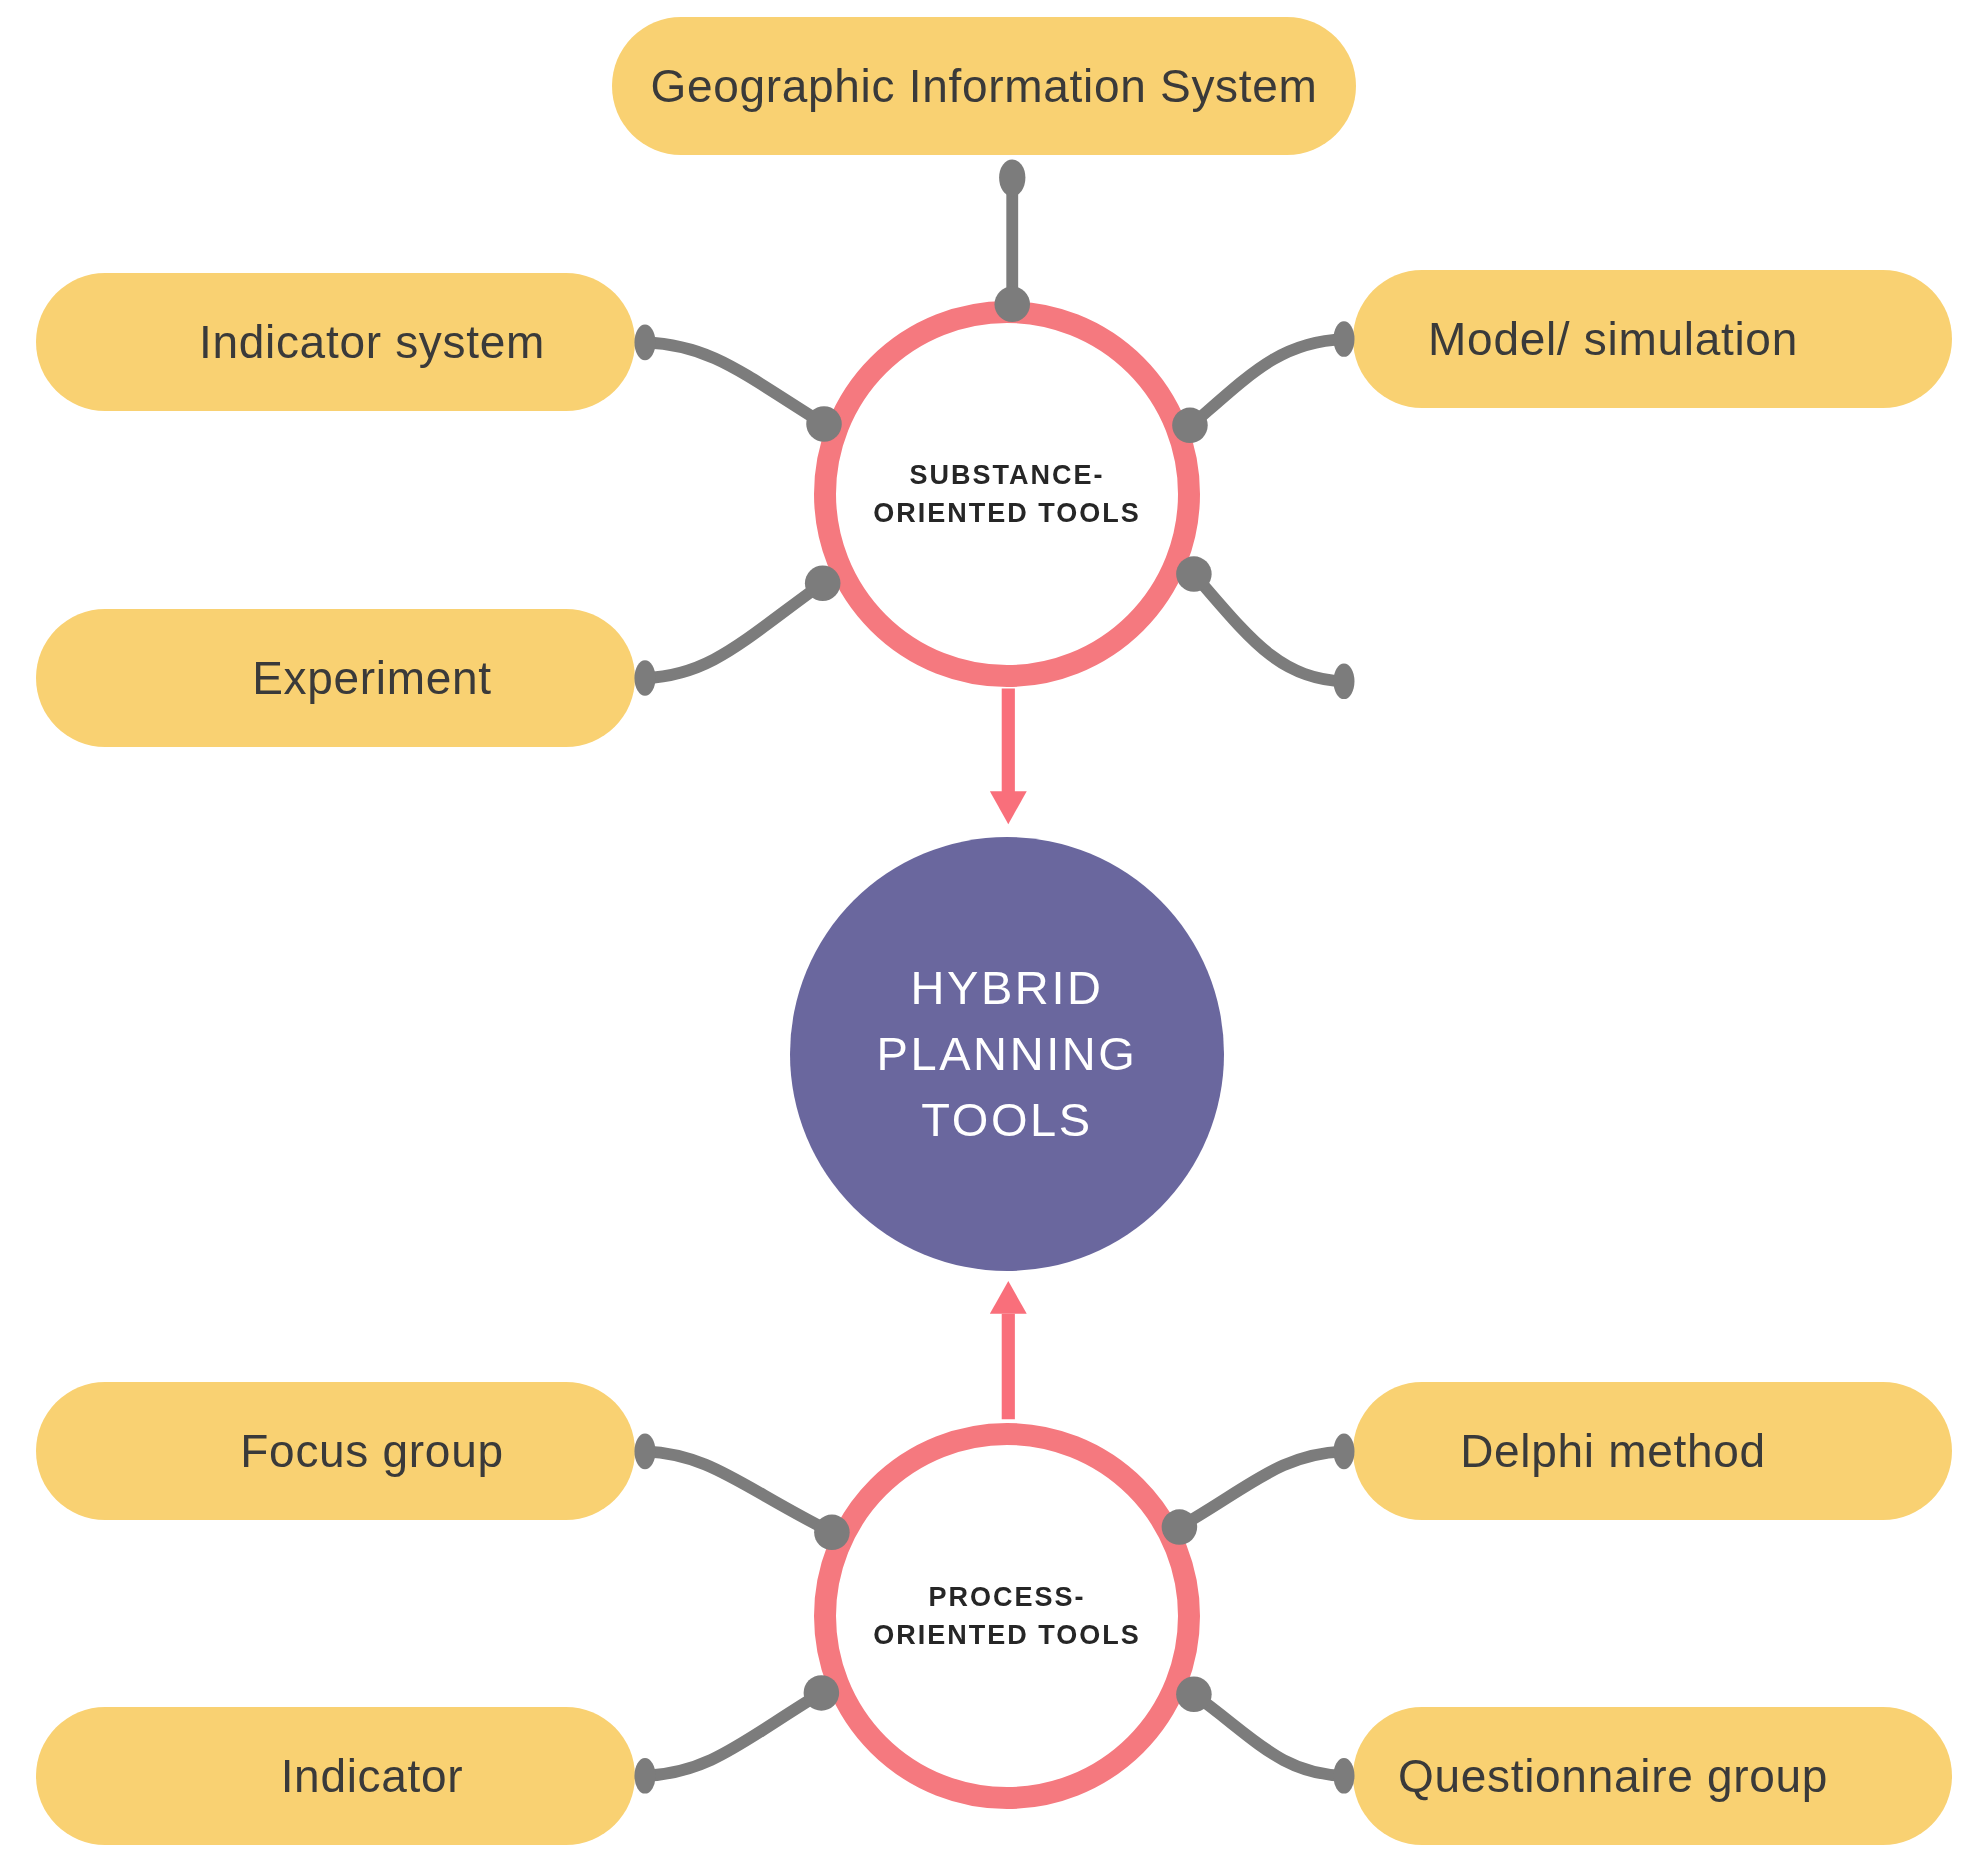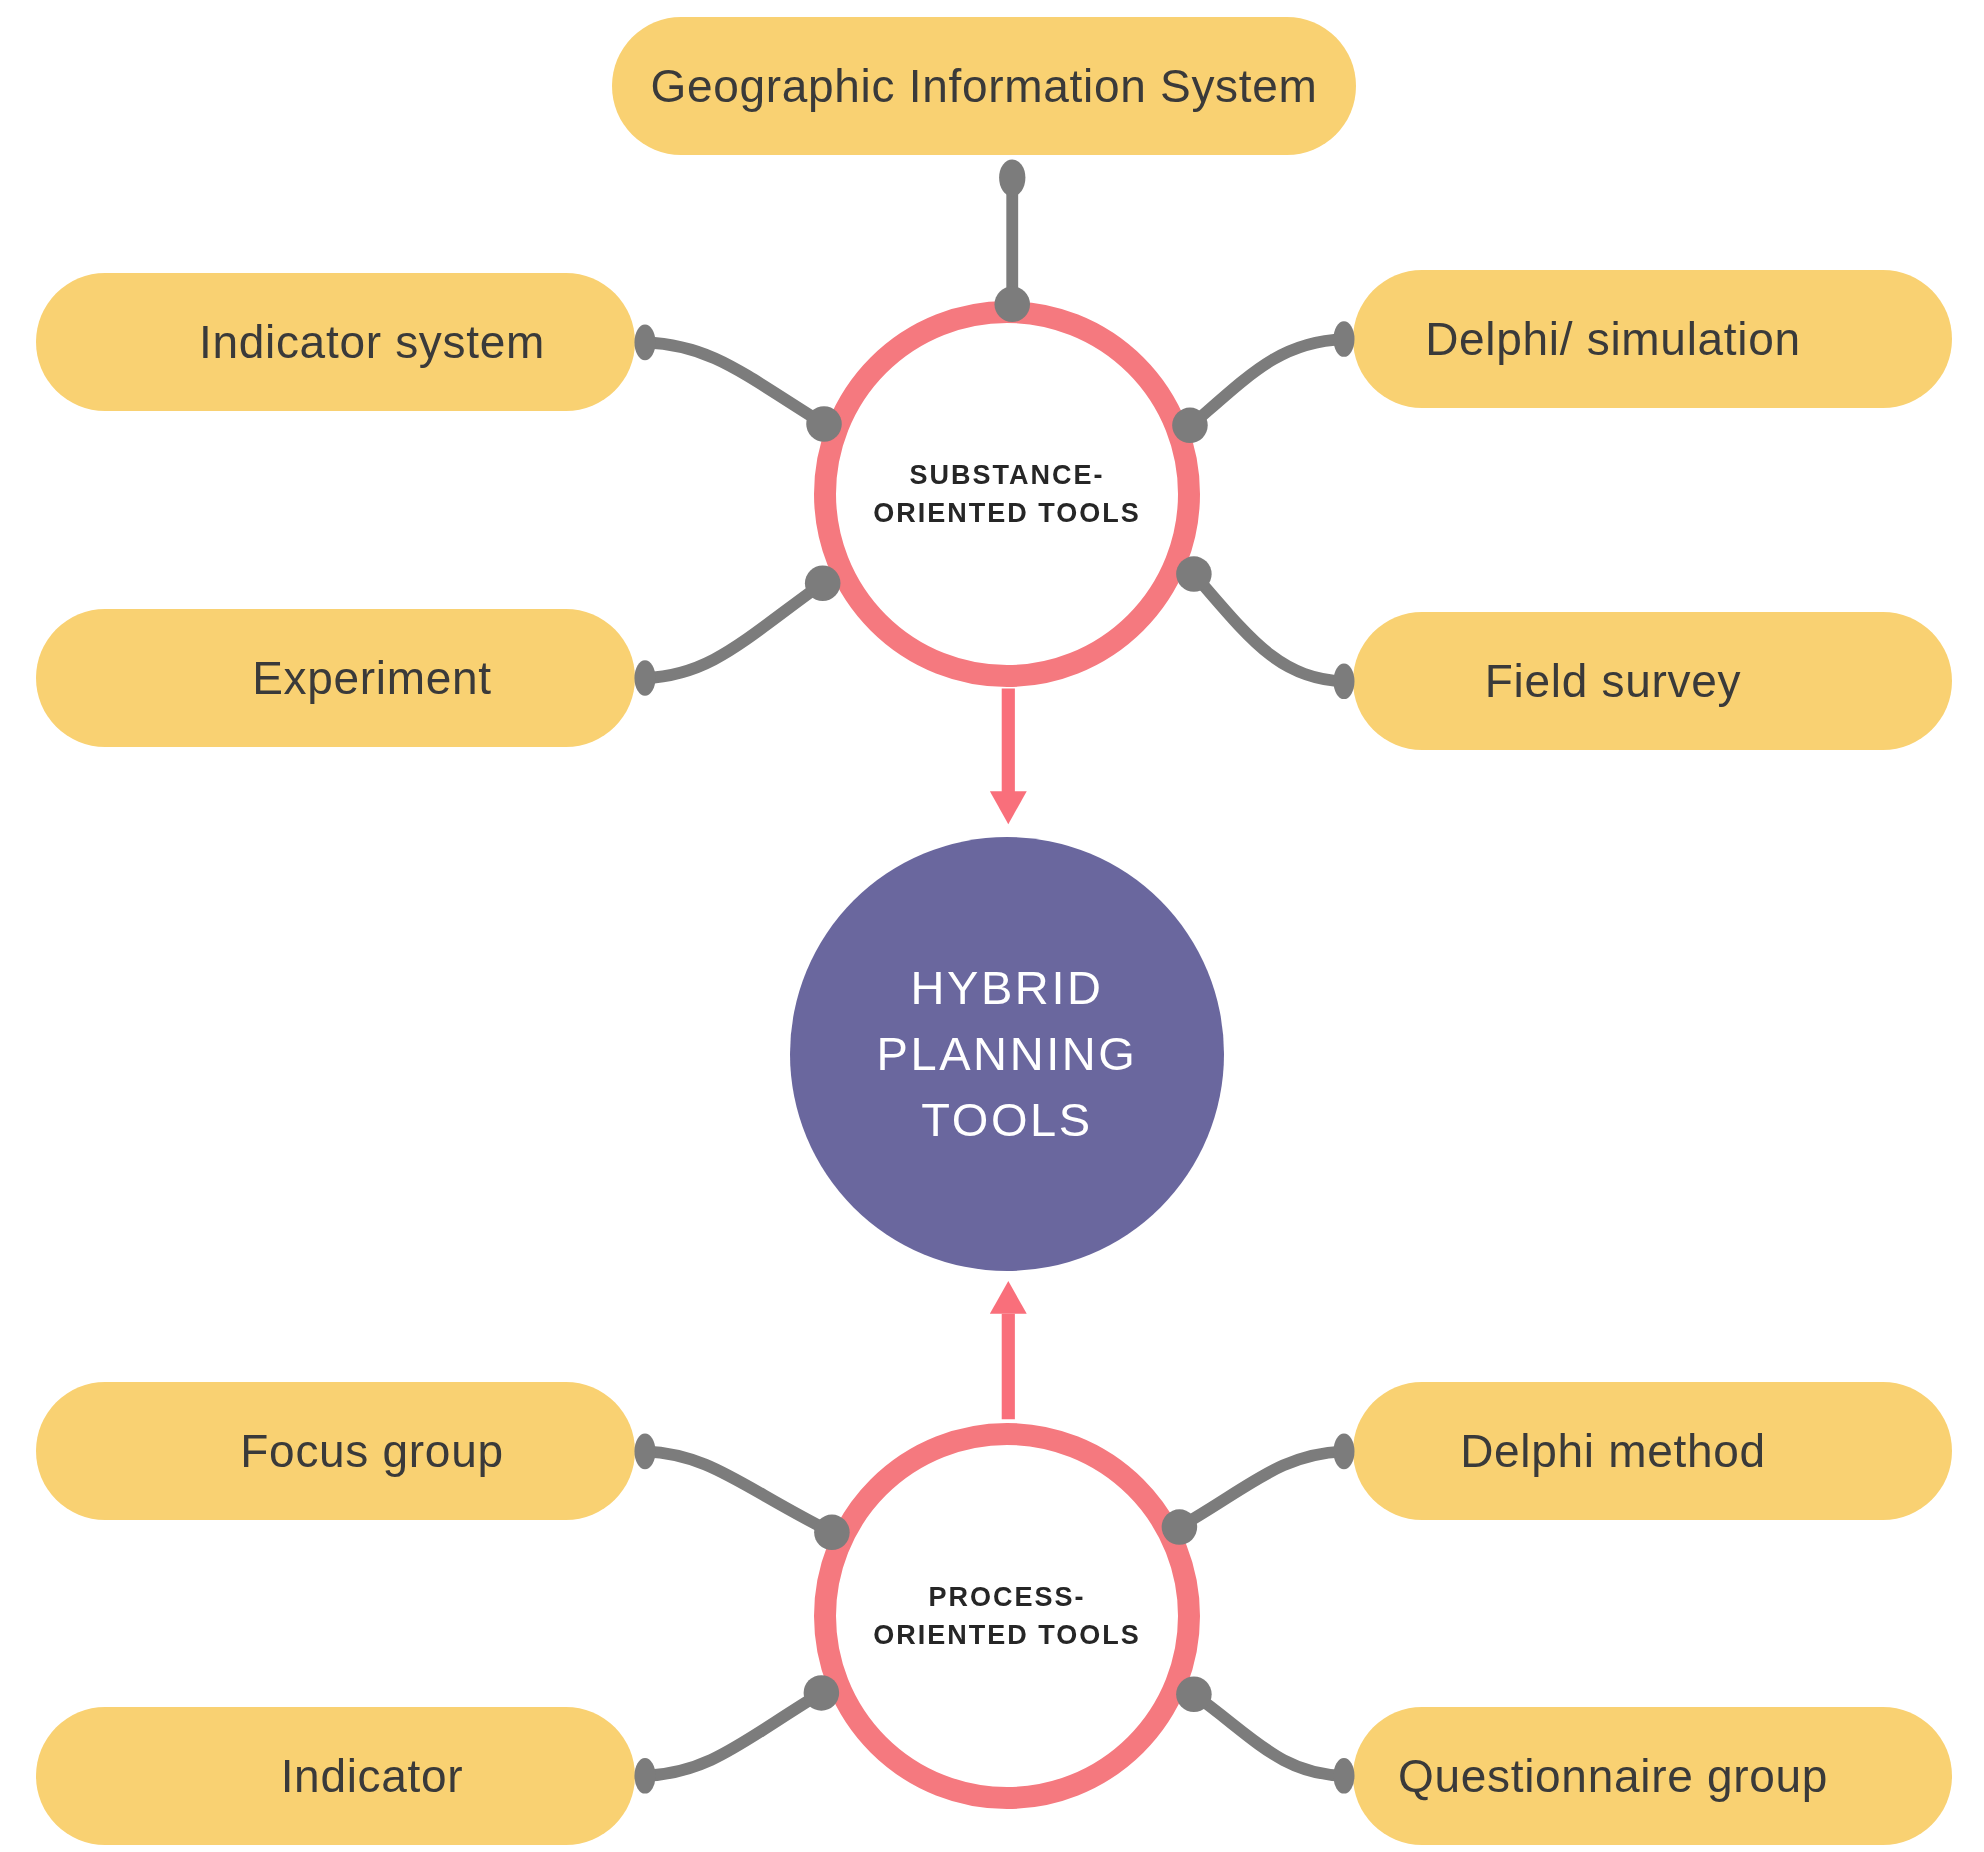--- a/index.html
+++ b/index.html
@@ -81,27 +81,24 @@
     <div class="lbl">PROCESS-ORIENTED TOOLS</div>
   </div>
 
   <div class="pill" id="pill-gis">
     <span>Geographic Information System</span>
   </div>
   <div class="pill side-left" id="pill-indicator">
     <span>Indicator system</span>
   </div>
   <div class="pill side-right" id="pill-model">
-    <span>Delphi/ simulation</span>
+    <span>Model/ simulation</span>
   </div>
   <div class="pill side-left" id="pill-experiment">
     <span>Experiment</span>
-  </div>
-  <div class="pill side-right" id="pill-field">
-    <span>Field survey</span>
   </div>
   <div class="pill side-left" id="pill-focus">
     <span>Focus group</span>
   </div>
   <div class="pill side-right" id="pill-delphi">
     <span>Delphi method</span>
   </div>
   <div class="pill side-left" id="pill-interview">
     <span>Indicator</span>
   </div>

